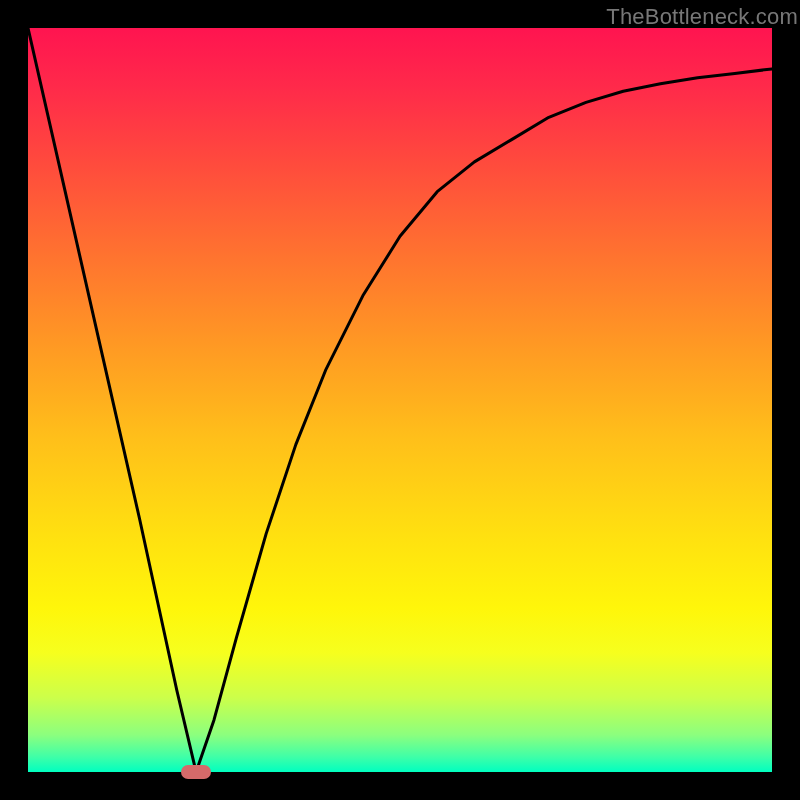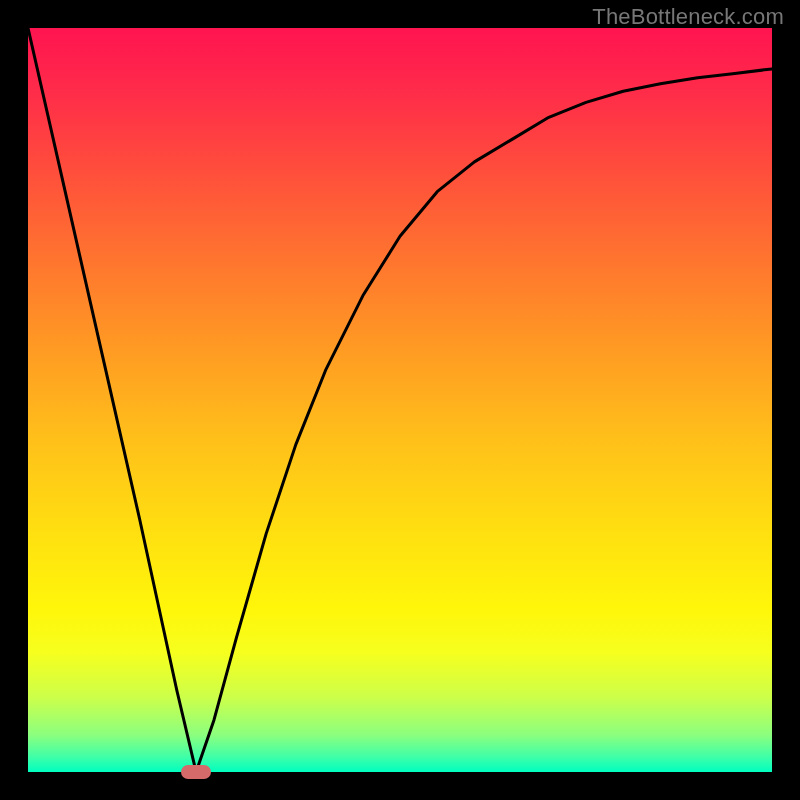--- a/index.html
+++ b/index.html
@@ -45,21 +45,21 @@
     position: absolute;
     width: 30px;
     height: 14px;
     border-radius: 7px;
     background: #d46a6a;
     transform: translate(-50%, -50%);
   }
   .watermark {
     position: absolute;
     top: 4px;
-    right: 16px;
+    right: 2px;
     font-family: Arial, Helvetica, sans-serif;
     font-size: 22px;
     color: #777;
     letter-spacing: 0.2px;
     user-select: none;
   }
   svg.curve {
     position: absolute;
     left: 0;
     top: 0;

